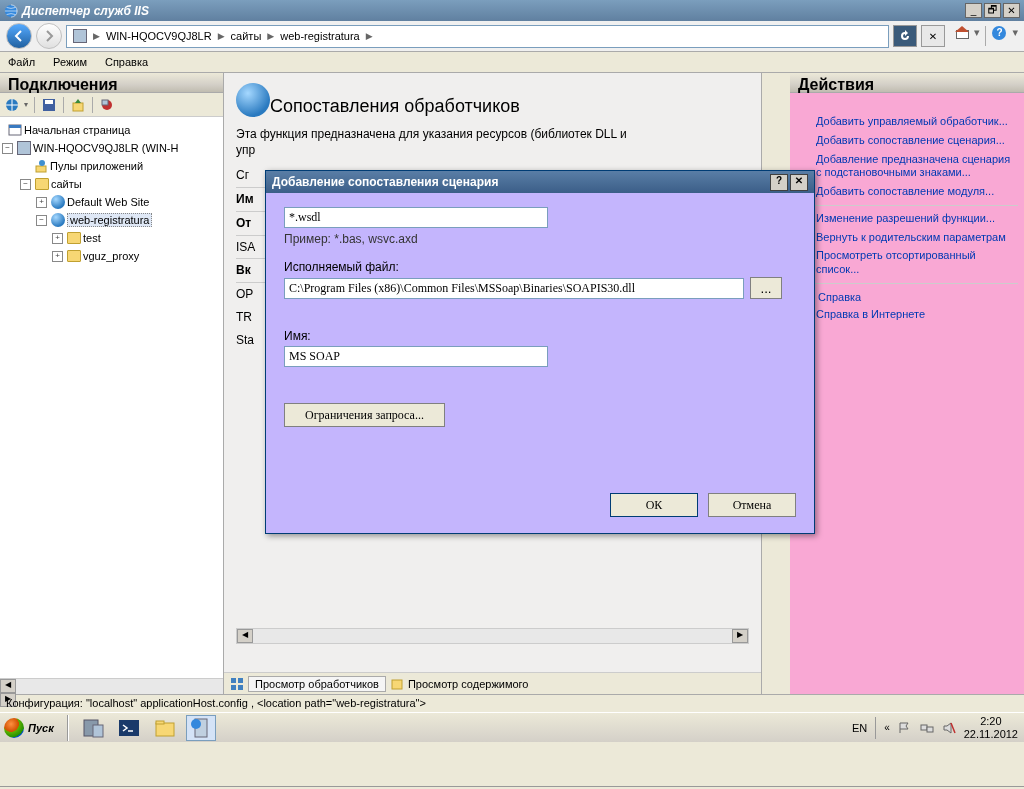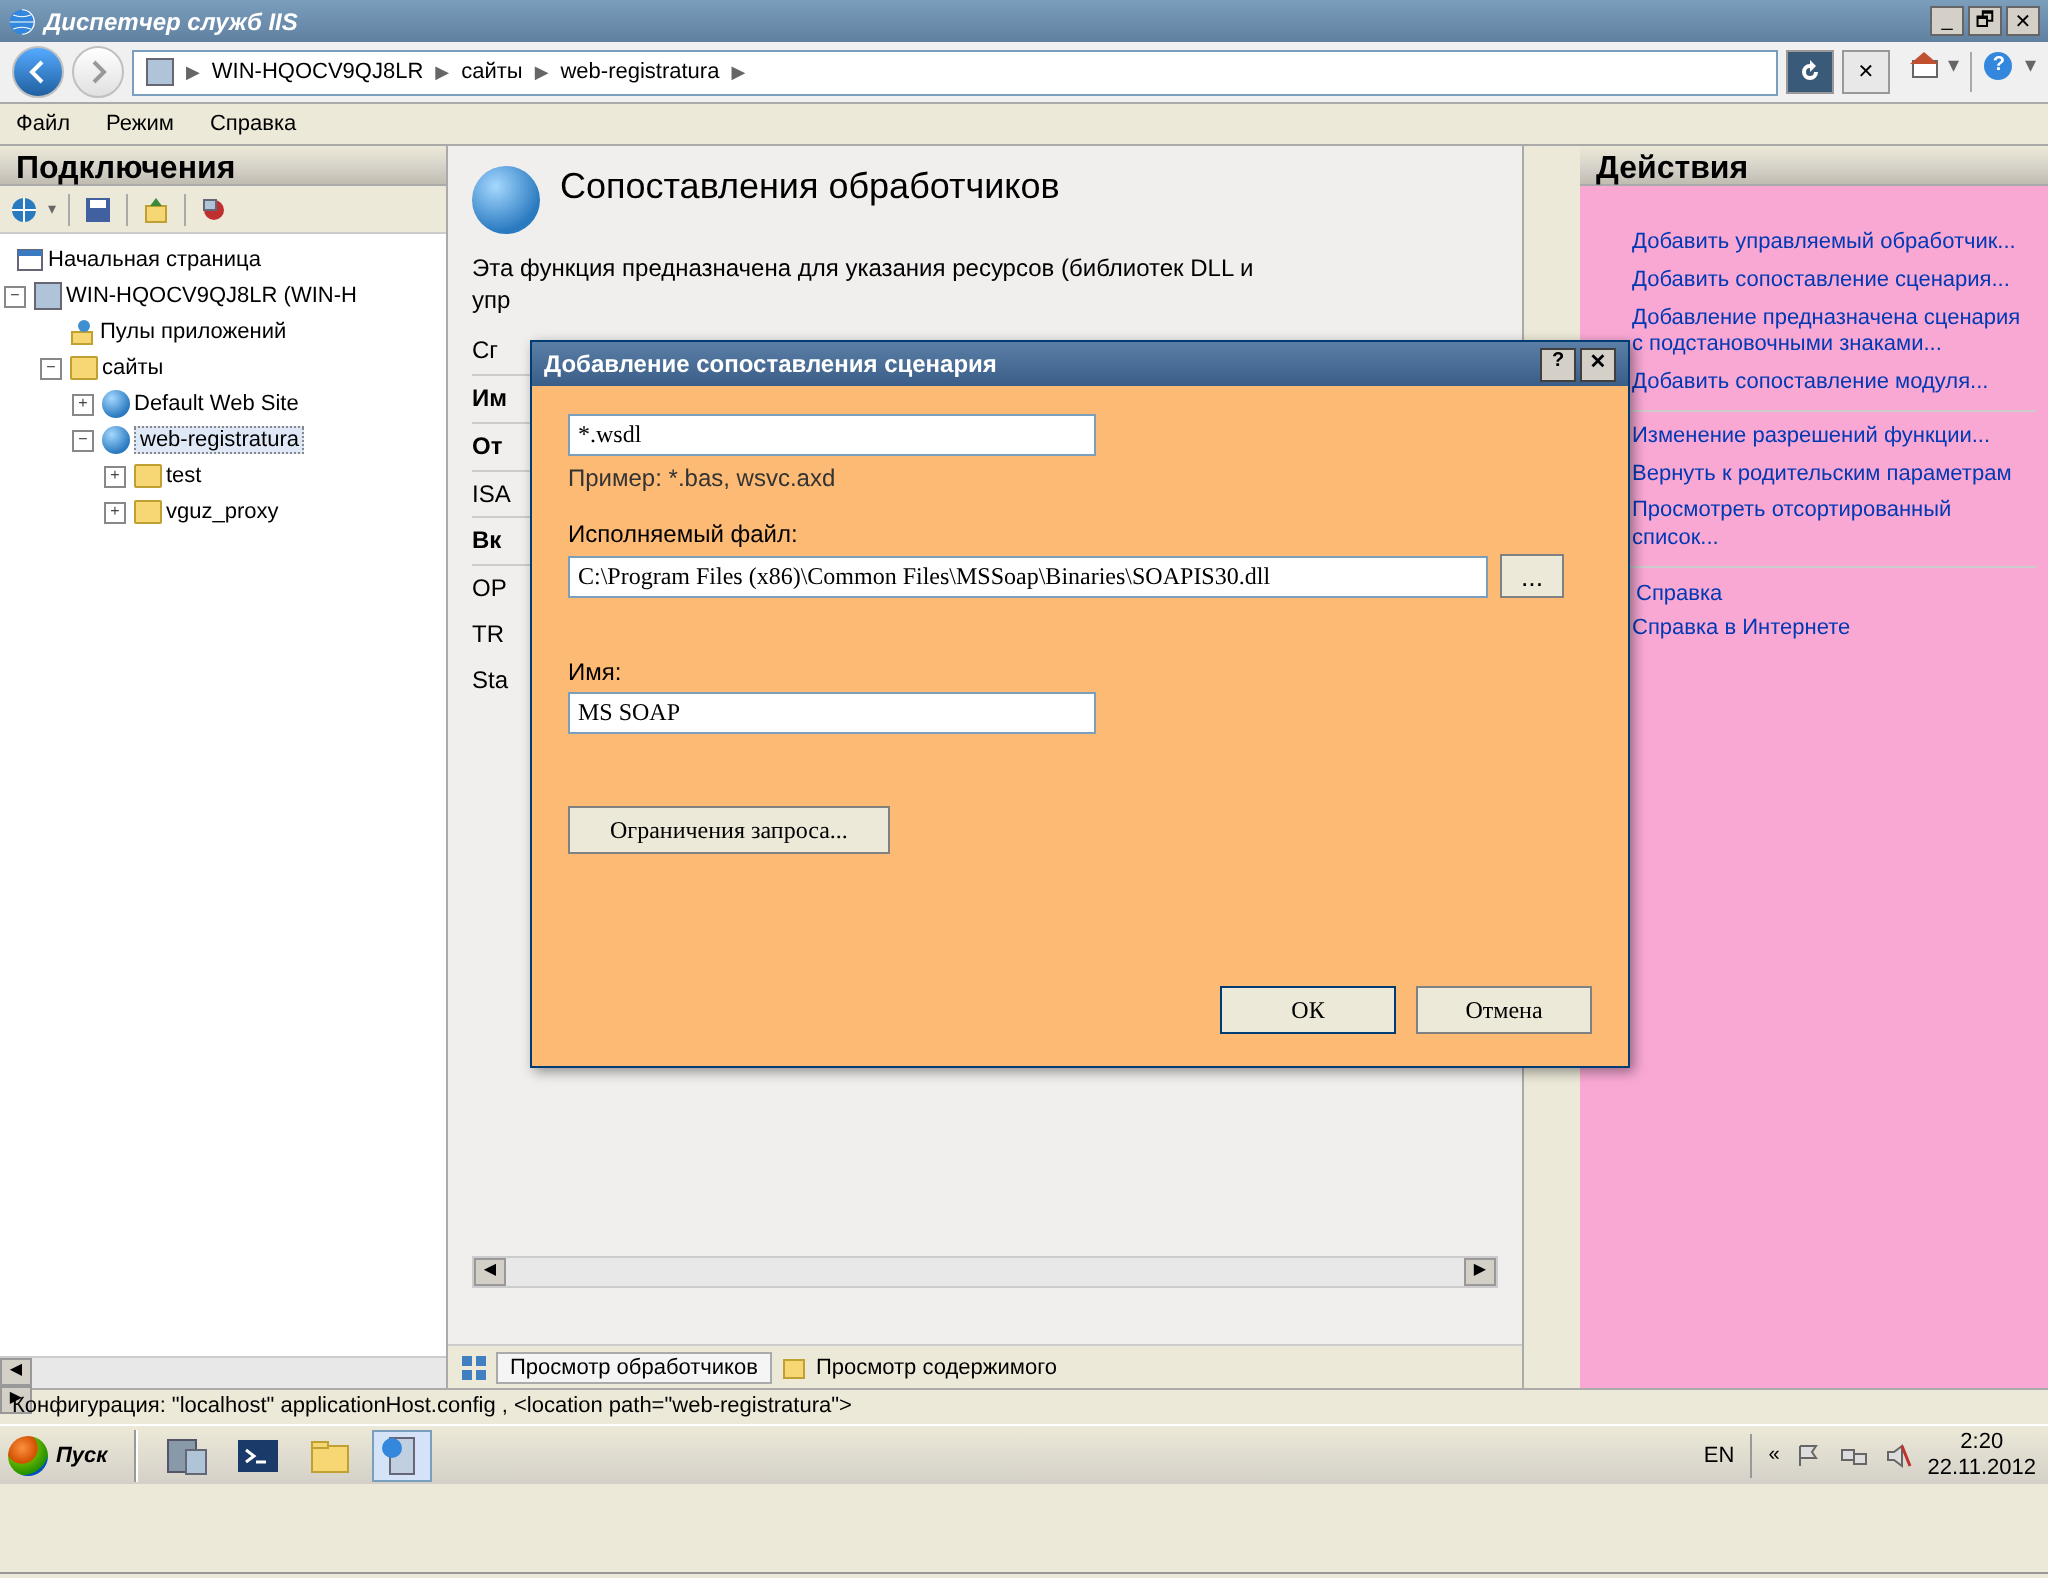--- a/index.html
+++ b/index.html
@@ -35,21 +35,21 @@
 .tree { flex: 1; background: #fff; padding: 4px 2px; overflow: auto; }
 .tree-item { display: flex; align-items: center; height: 18px; white-space: nowrap; gap: 2px; }
 .tree-item .exp { width: 11px; height: 11px; border: 1px solid #888; font-size: 8px; line-height: 8px; text-align: center; color: #444; margin-right: 2px; cursor: pointer; }
 .tree-item .spacer { display: inline-block; }
 .tree-item.selected span.label { background: #dfe8f6; border: 1px dotted #888; padding: 0 2px; }
 .tree-scrollbar { height: 16px; background: #e8e8e8; border-top: 1px solid #ccc; }
 
 
 .center-panel { flex: 1; background: #f0efee; display: flex; flex-direction: column; position: relative; border-right: 1px solid #aaa; }
 .center-content { flex: 1; padding: 10px 12px 4px 12px; overflow: hidden; position: relative; }
-.page-title-row { display: flex; align-items: flex-start; gap: 10px; margin-bottom: 10px; }
+.page-title-row { display: flex; align-items: flex-end; gap: 0; margin-bottom: 10px; }
 .globe-icon { width: 34px; height: 34px; border-radius: 17px; background: radial-gradient(circle at 35% 30%, #a5d8ff, #2a7ac0 70%); position: relative; }
 .page-title { font-size: 18px; }
 .page-desc { font-size: 12px; line-height: 1.3; margin-bottom: 6px; }
 .center-scrollbar-h { height: 16px; background: #e8e8e8; display: flex; align-items: center; margin-top: 4px; border: 1px solid #ccc; }
 .sb-arrow { width: 16px; height: 14px; background: #d4d0c8; border: 1px solid #999; font-size: 8px; text-align: center; }
 .view-switcher { height: 22px; border-top: 1px solid #ccc; background: #ece9d8; display: flex; align-items: center; padding: 0 6px; gap: 4px; }
 
 
 .right-panel { width: 234px; background: #f9a8d4; margin-left: 28px; }
 .right-panel .panel-header { background: linear-gradient(#ece9d8, #d4d0c8 60%, #c0bcb0); }
@@ -69,21 +69,21 @@
 .task-icons { display: flex; gap: 6px; padding: 0 6px; align-items: center; }
 .task-icon { width: 30px; height: 26px; display: inline-flex; align-items: center; justify-content: center; }
 .task-icon.active { background: #d4e3f7; border: 1px solid #7a9ebd; }
 .tray { margin-left: auto; display: flex; align-items: center; gap: 8px; padding: 0 6px; font-size: 11px; }
 .tray .clock { text-align: center; line-height: 1.1; }
 
 
 .vmbar { height: 18px; background: #ece9d8; border-top: 1px solid #999; display: flex; align-items: center; justify-content: flex-end; gap: 18px; padding: 0 4px; font-size: 11px; margin-top: 44px; }
 
 
-.dialog { position: absolute; left: 265px; top: 170px; width: 550px; background: #fdba74; border: 1px solid #003c74; box-shadow: 2px 2px 6px rgba(0,0,0,0.4); z-index: 100; }
+.dialog { position: absolute; left: 265px; top: 170px; width: 550px; background: #c4b5fd; border: 1px solid #003c74; box-shadow: 2px 2px 6px rgba(0,0,0,0.4); z-index: 100; }
 .dlg-title { height: 22px; background: linear-gradient(#5a7ea6, #3b5e88); color: #fff; font-weight: bold; font-size: 12px; display: flex; align-items: center; padding: 0 6px; }
 .dlg-title .tflex { flex: 1; }
 .dlg-title .dlg-btn { width: 18px; height: 17px; background: #d4d0c8; border: 1px solid #404040; color: #000; font-size: 10px; text-align: center; margin-left: 2px; cursor: pointer; font-weight: bold; }
 .dlg-body { padding: 14px 18px 4px 18px; }
 .dlg-label { font-size: 12px; margin-bottom: 3px; }
 .dlg-input { width: 264px; height: 21px; border: 1px solid #7a9ebd; background: #fff; padding: 2px 4px; font-size: 12px; font-family: Tahoma; }
 .dlg-input.exe { width: 460px; }
 .dlg-hint { font-size: 12px; color: #333; margin-top: 4px; margin-bottom: 14px; }
 .exe-row { display: flex; align-items: center; gap: 6px; }
 .browse-btn { width: 32px; height: 22px; border: 1px solid #808080; background: #ece9d8; cursor: pointer; }

